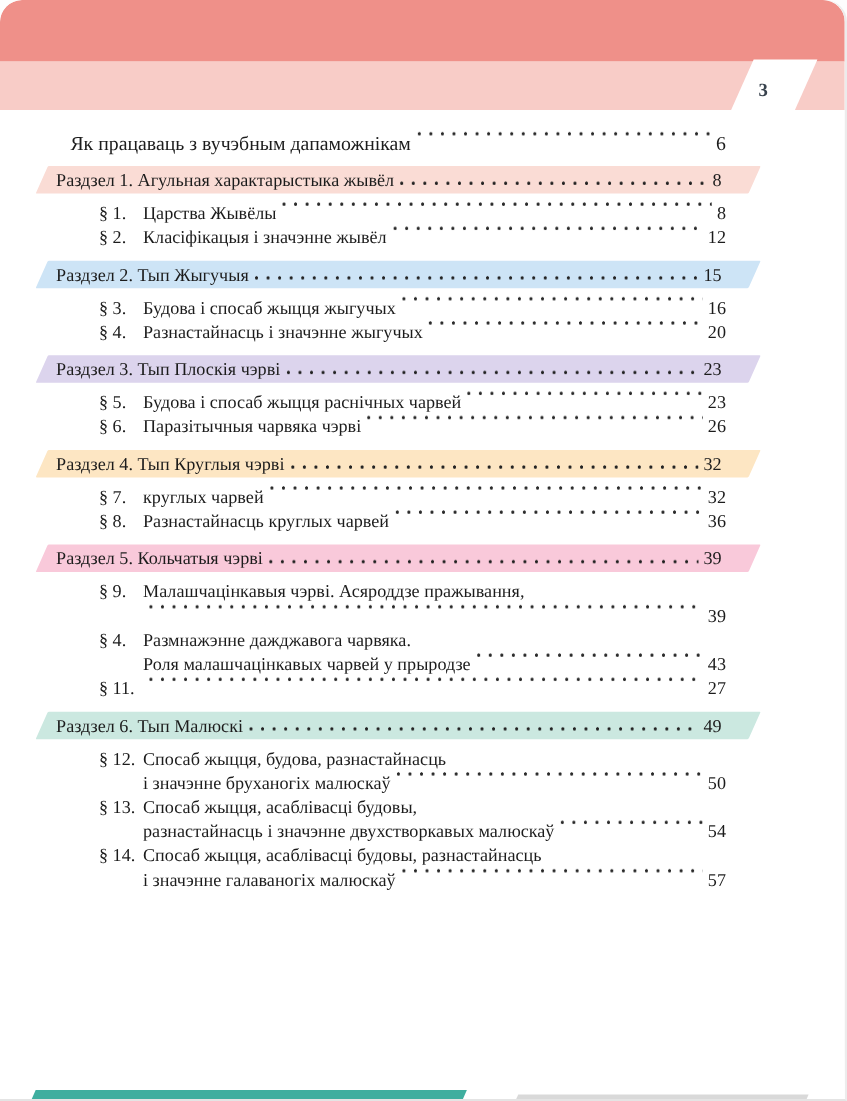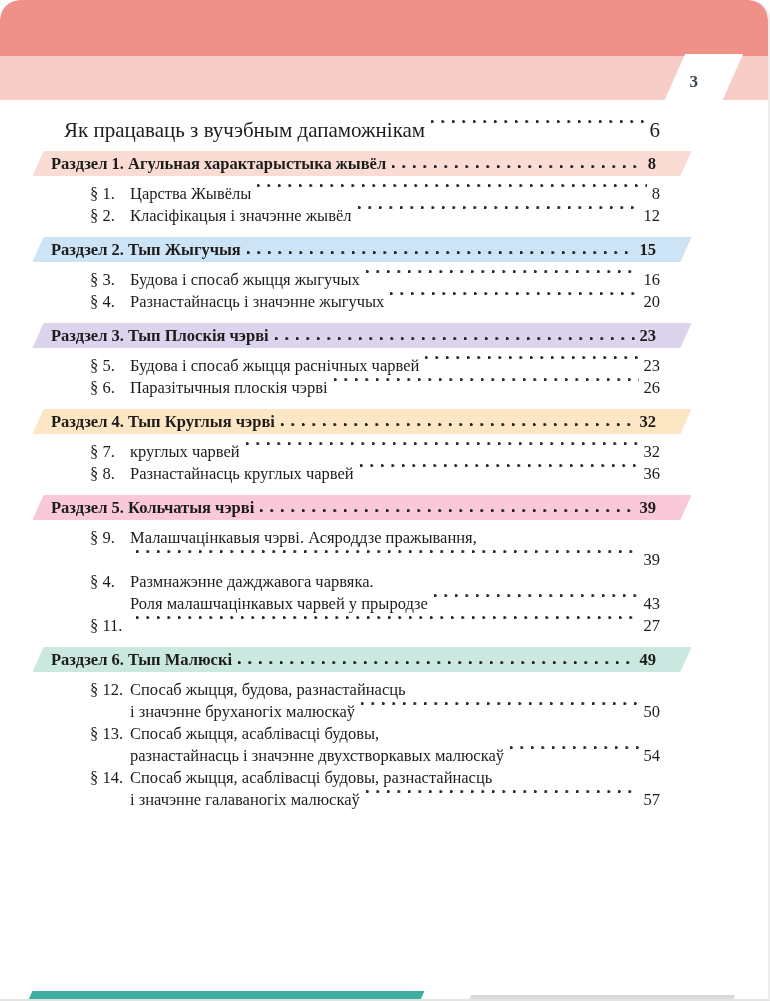--- a/index.html
+++ b/index.html
@@ -21,32 +21,32 @@
   .hdr-top { position:absolute; top:0; left:0; right:0; height:56px; background:var(--header-top,#ef9089); }
   .hdr-bottom { position:absolute; top:56px; left:0; right:0; bottom:0; background:var(--header-bottom,#f8ccc7); }
   .hdr-wedge { position:absolute; top:54px; bottom:-4px; right:36px; width:58px; background:#ffffff; transform:skewX(-24deg); }
   .page-num { position:absolute; right:70px; bottom:8px; font-weight:bold; font-size:17px; color:var(--page-number-color,#39434e); }
   
   .toc-title {
     margin:68px 108px 0 64px; text-align:center;
     font-size:24px; font-weight:bold; letter-spacing:0.5px;
     color:var(--title-color,#00a39a);
   }
-  .row { display:flex; align-items:flex-start; font-size:21px; line-height:22px; }
+  .row { display:flex; align-items:flex-start; font-size:18px; line-height:22px; }
   .intro-row { margin:24px 108px 0 64px; }
   .dots {
     flex:1 1 auto; min-width:10px; height:5px; margin:0 5px; align-self:baseline;
     background-image:radial-gradient(circle at 2.2px 2.6px, #2a2a2a 1.25px, rgba(42,42,42,0) 1.7px);
     background-size:10.5px 5px; background-repeat:repeat-x; background-position:0 100%;
   }
   .pg { flex:none; }
   
   .section-band { position:relative; height:25px; margin:10px 82px 7px 38px; }
   .band-bg { position:absolute; inset:0; transform:skewX(-24deg); border-radius:1px; }
-  .band-row { position:relative; height:100%; padding:0 30px 0 13px; display:flex; align-items:baseline; line-height:25px; font-weight:bold; font-size:16.5px; }
+  .band-row { position:relative; height:100%; padding:0 30px 0 13px; display:flex; align-items:baseline; line-height:25px; font-weight:normal; font-size:16.5px; }
   .band-row .dots { background-image:radial-gradient(circle at 2.2px 2.6px, #222 1.25px, rgba(34,34,34,0) 1.7px); }
   .item { display:flex; margin:0 108px 0 90px; font-size:16.5px; }
   .item-num { flex:none; width:40px; line-height:22px; }
   .item-body { flex:1 1 auto; min-width:0; }
   .item-body .line { line-height:22px; }
   .line.last { display:flex; align-items:center; }
   
   .footer-teal { position:absolute; bottom:-3px; left:30px; width:392px; height:11px; background:var(--footer-teal,#3fae9f); transform:skewX(-24deg); }
   .footer-gray { position:absolute; bottom:-1px; left:470px; right:34px; height:5px; background:var(--footer-gray,#d9d9d9); transform:skewX(-24deg); }
 </style>
@@ -157,21 +157,21 @@
                 <span class="dots"></span>
                 <span class="pg">23</span>
               </div>
             </span>
   </div>
 
   <div class="item">
     <span class="item-num">§ 6.</span>
     <span class="item-body">
               <div class="line last">
-                <span>Паразітычныя плоскія чэрві</span>
+                <span>Паразітычныя чарвяка чэрві</span>
                 <span class="dots"></span>
                 <span class="pg">26</span>
               </div>
             </span>
   </div>
 </div>
   </section>
 
   <section class="toc-section">
     <div class="section-band">

